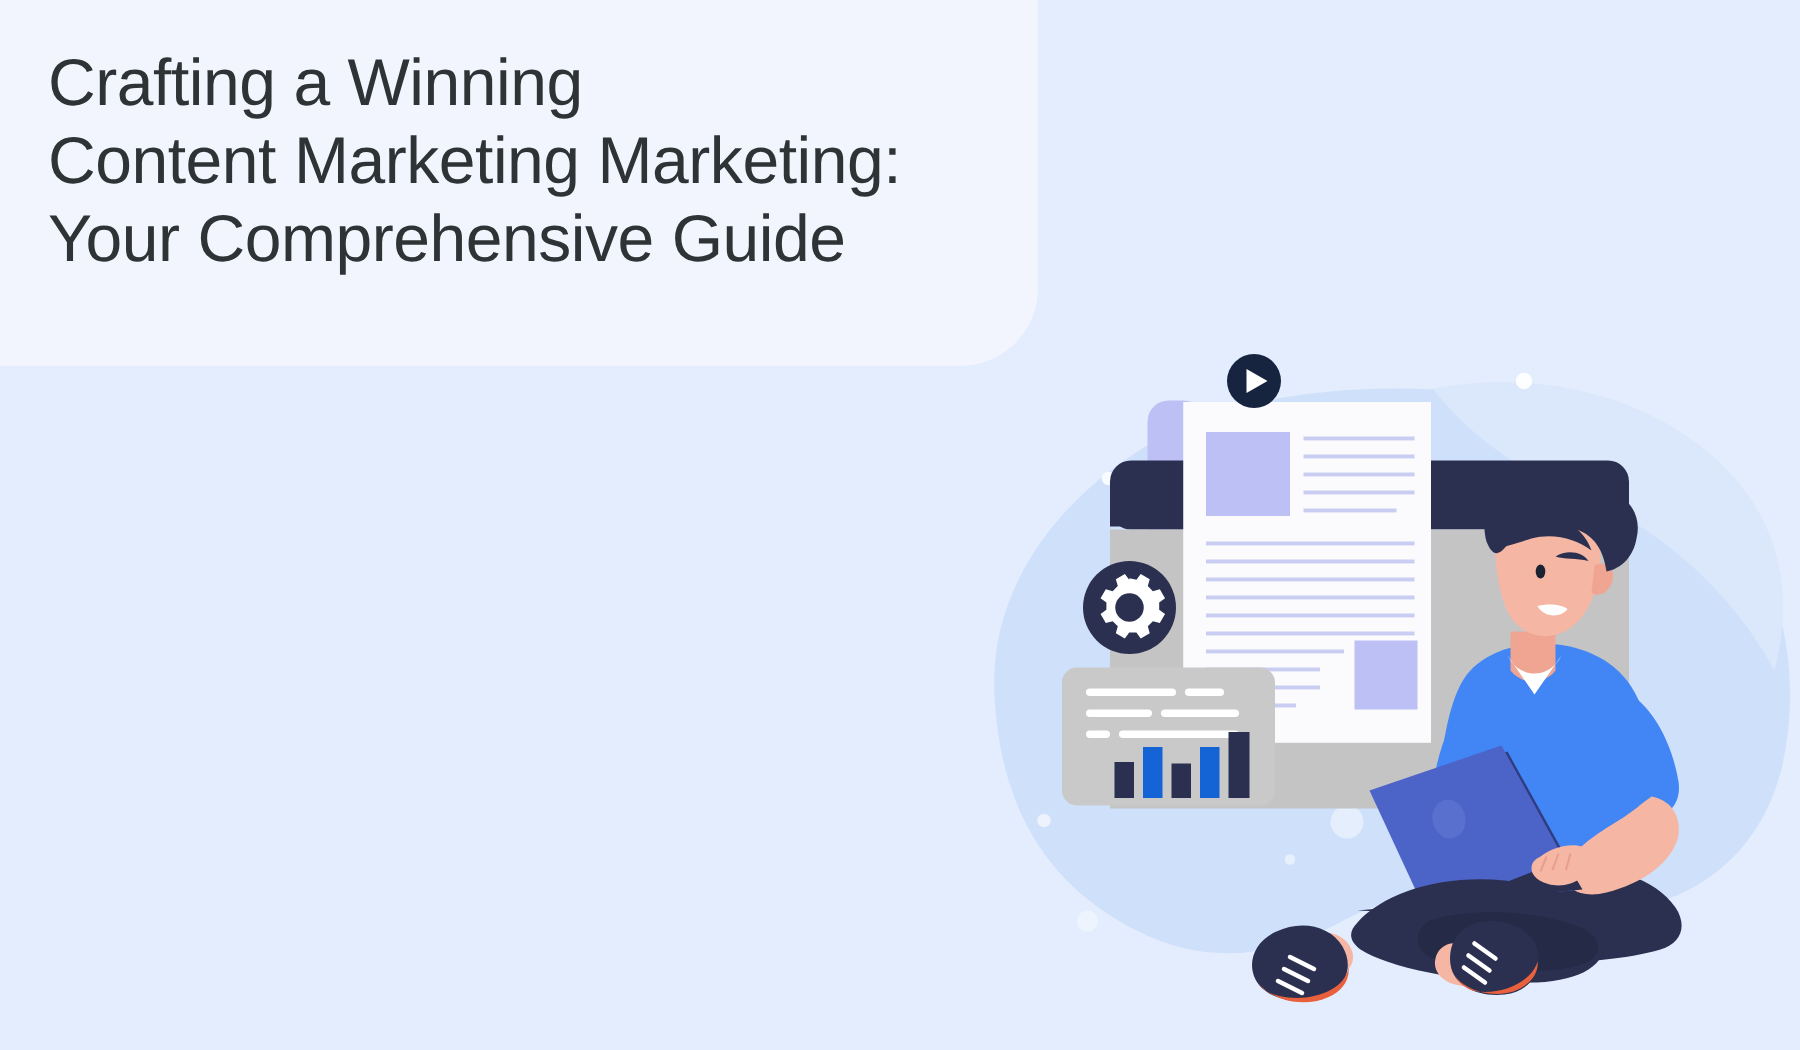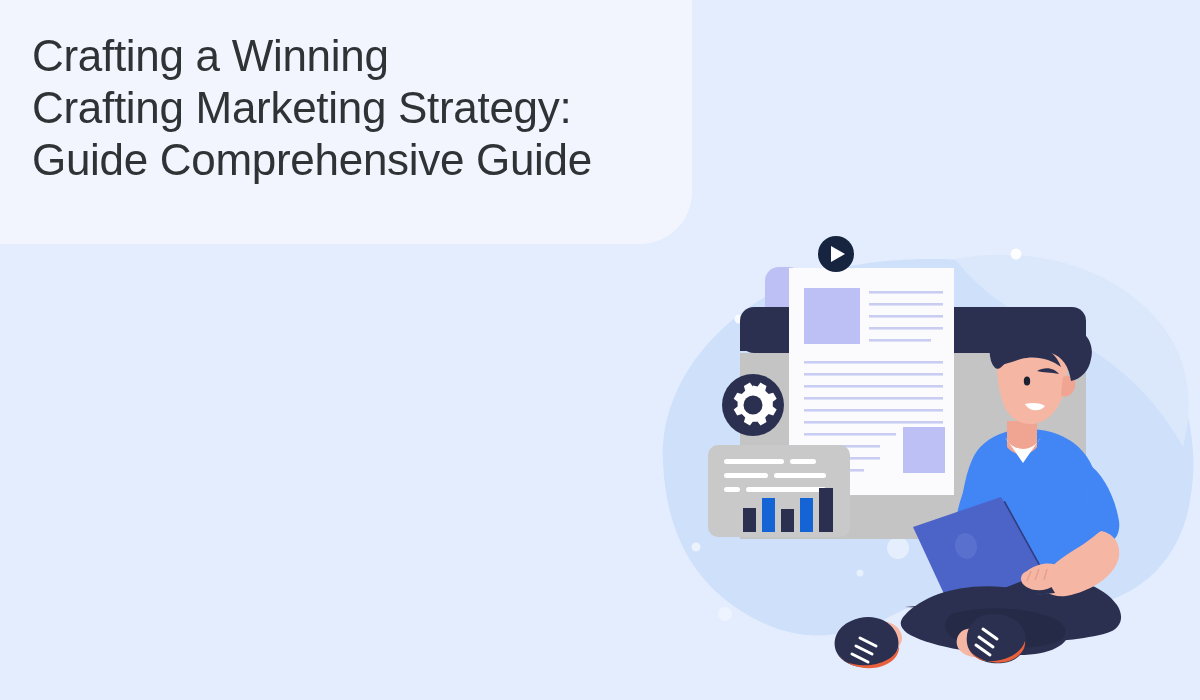--- a/index.html
+++ b/index.html
@@ -62,21 +62,21 @@
     width: 545px;
     height: 485px;
   }
 </style>
 </head>
 <body>
 
 <div id="stage">
 
   <div id="title-card">
-    <h1 id="headline"><span>Crafting a Winning</span><br><span>Crafting Marketing Strategy:</span><br><span>Guide </span><span class="hl-strong">Comprehensive Guide</span></h1>
+    <h1 id="headline"><span>Crafting a Winning</span><br><span>Content Marketing Marketing:</span><br><span>Your </span><span class="hl-strong">Comprehensive Guide</span></h1>
   </div>
 
   <div id="illustration">
     <svg viewBox="0 0 545 485" xmlns="http://www.w3.org/2000/svg" role="img" aria-label="illustration">
 
       <g>
         <path d="M 128 72 C 60 106 4 170 8 248 C 12 330 48 378 104 406
                  C 150 429 196 423 240 399 C 292 371 330 383 382 391
                  C 452 402 516 368 533 296 C 552 214 520 126 452 84
                  C 372 34 208 32 128 72 Z" fill="#cfe0fa"></path>

